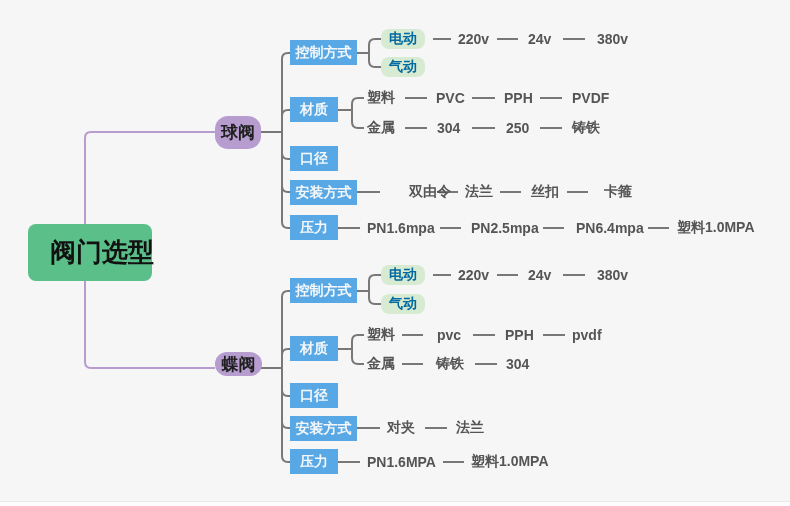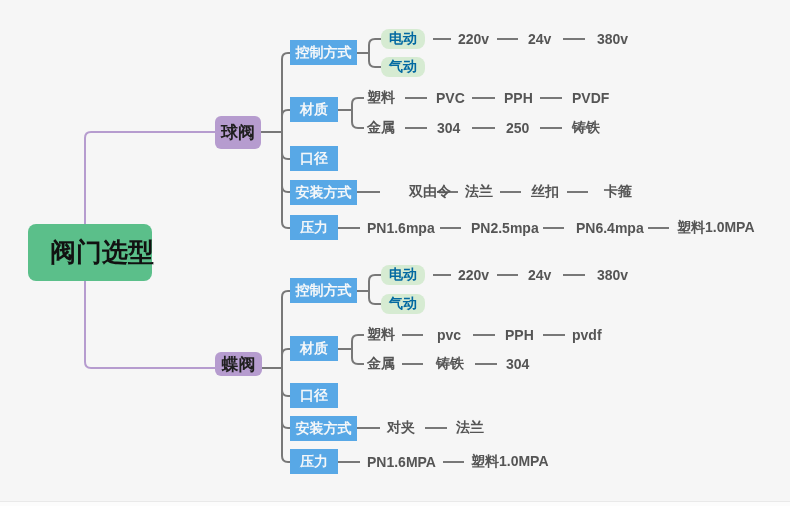--- a/index.html
+++ b/index.html
@@ -18,21 +18,21 @@
     position:absolute;box-sizing:border-box;
     display:flex;align-items:center;justify-content:center;
     font-weight:700;white-space:nowrap;
   }
   .root{
     background:var(--root-bg,#5bbf8a);
     color:#111;font-size:26px;border-radius:8px;padding-left:24px;
   }
   .branch{
     background:var(--branch-bg,#b69ccf);
-    color:#1f1f1f;font-size:17px;border-radius:6px;
+    color:#1f1f1f;font-size:17px;border-radius:13px;
   }
   .cat{
     background:var(--category-bg,#58a8e6);
     color:var(--category-text,#f4f7f9);
     font-size:14px;border-radius:0;
   }
   .leaf{
     background:var(--leaf-bg,#d6ebd2);
     color:#0369a1;font-size:14px;border-radius:8px;
   }

